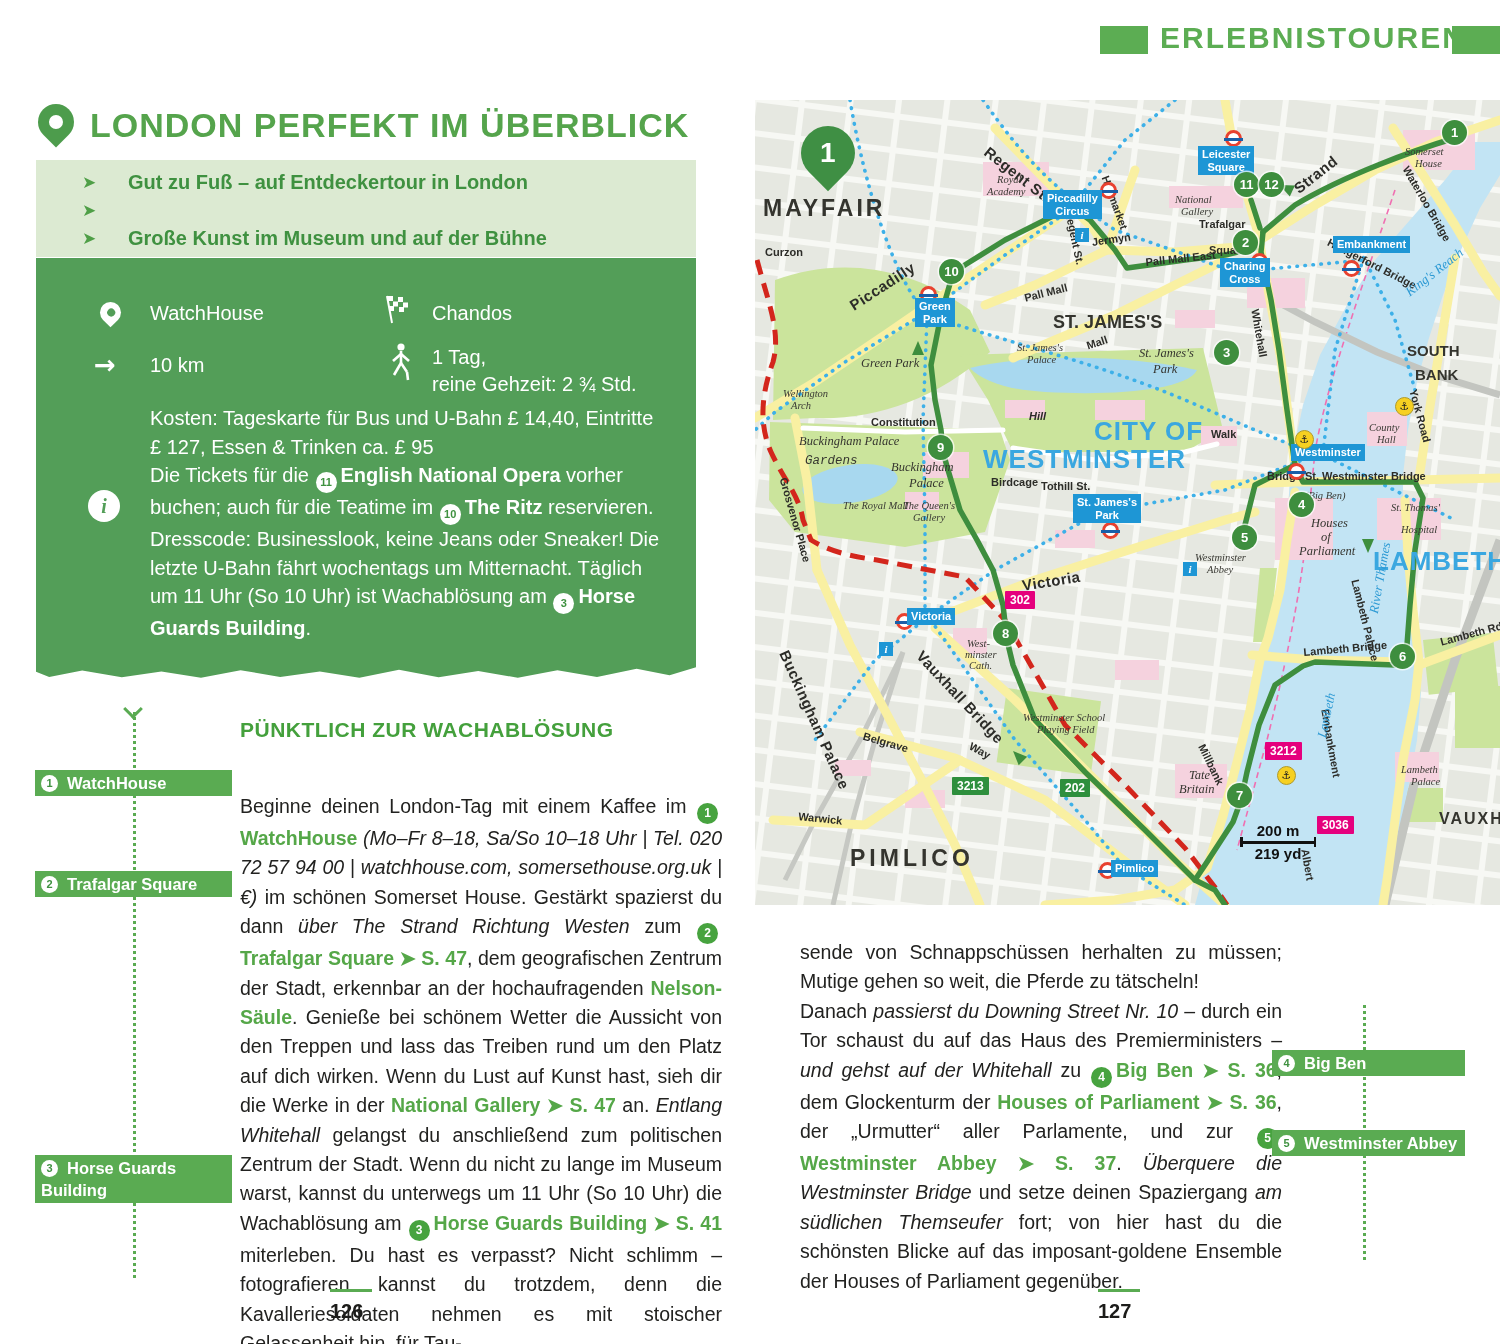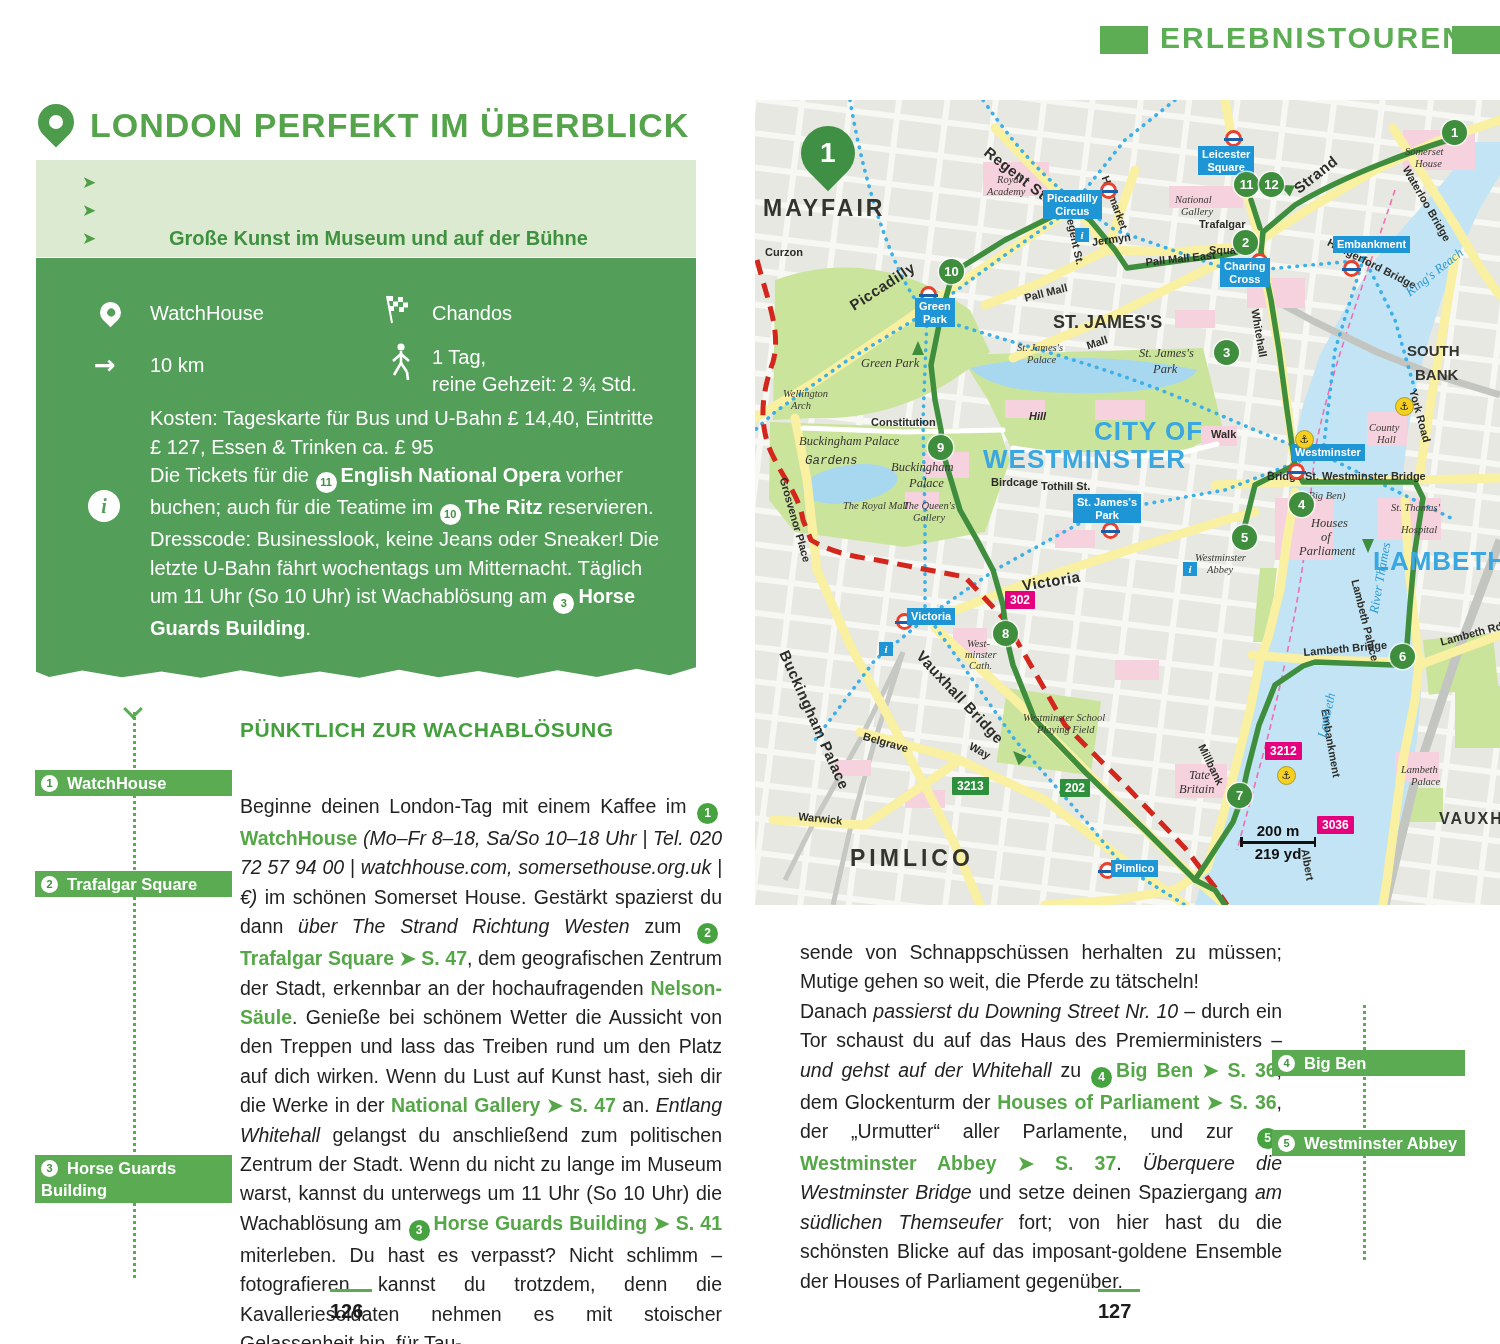--- a/index.html
+++ b/index.html
@@ -98,23 +98,24 @@
 
   <div class="hdr-bar" style="left:1100px;top:26px;width:48px;"></div>
   <div class="hdr-title">ERLEBNISTOUREN</div>
   <div class="hdr-bar" style="left:1452px;top:26px;width:48px;"></div>
 
   <div class="pin-title"></div>
   <div class="f-title">LONDON PERFEKT IM ÜBERBLICK</div>
 
   <div class="bullets">
     <span class="b-arrow" style="top:12px;">➤</span>
+    <span class="b-row b-txt" style="top:10px;">Gut zu Fuß – auf Entdeckertour in London</span>
     <span class="b-arrow" style="top:40px;">➤</span>
     <span class="b-arrow" style="top:68px;">➤</span>
-    <span class="b-row b-txt" style="top:66px;margin-left:41px;">Große Kunst im Museum und auf der Bühne</span>
+    <span class="b-row b-txt" style="top:66px;">Große Kunst im Museum und auf der Bühne</span>
   </div>
 
   <div class="greenbox">
     <span class="pin-w" style="left:64px;top:44px;"></span>
     <span class="gb-abs" style="left:114px;top:42px;">WatchHouse</span>
     <span class="flagbox" style="left:348px;top:36px;">
       <svg width="26" height="30" viewBox="0 0 26 30">
           <line x1="3" y1="2" x2="8" y2="29" stroke="#fff" stroke-width="2"></line>
       <g fill="#fff">
             <rect x="4" y="2" width="5" height="5"></rect>

